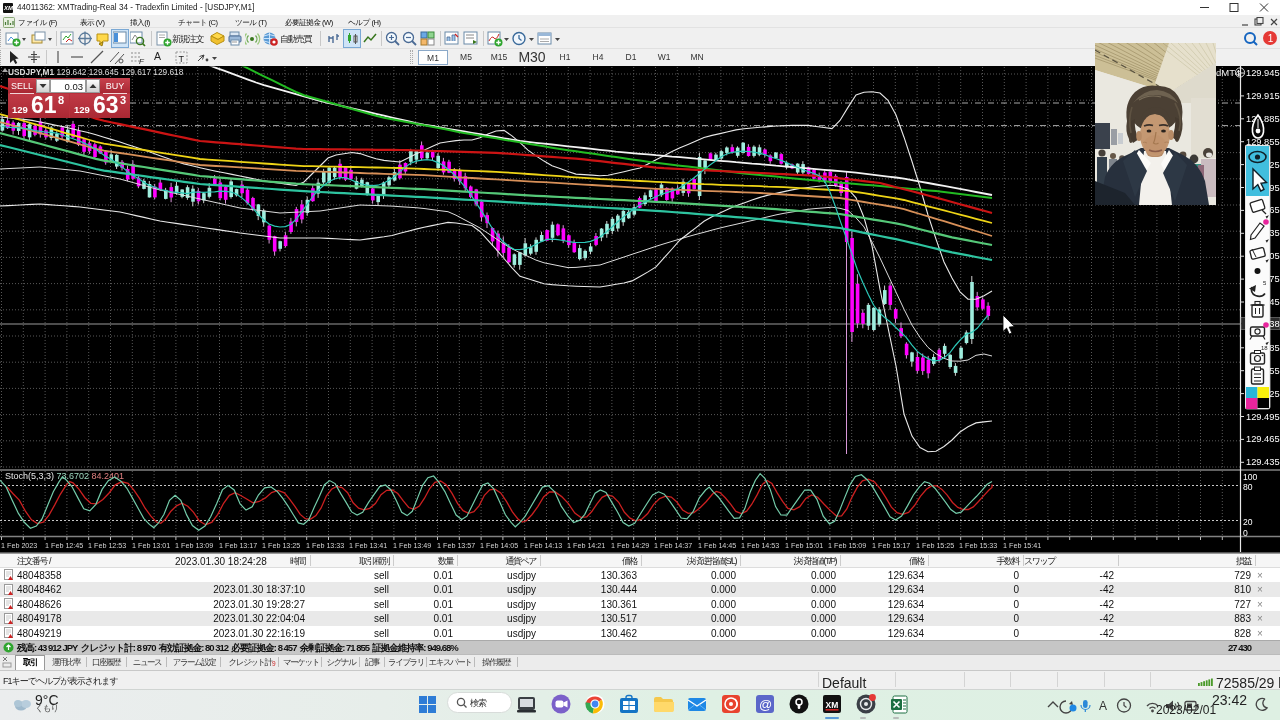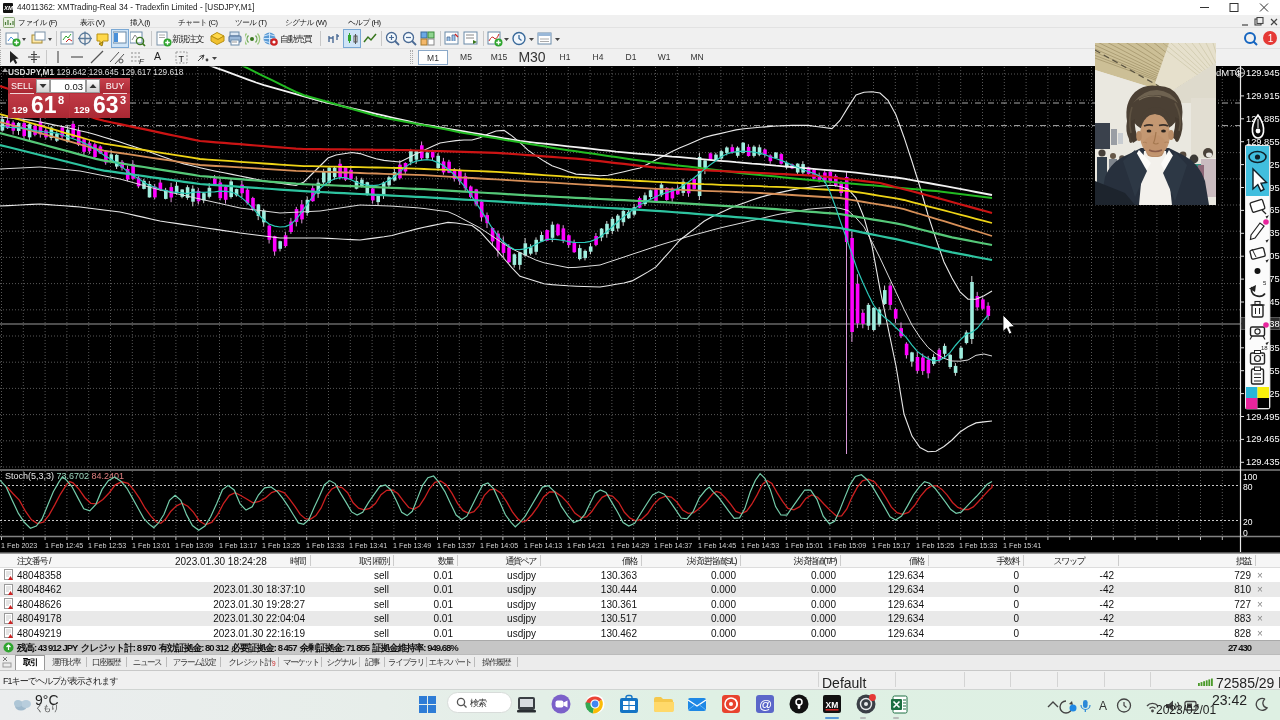--- a/index.html
+++ b/index.html
@@ -30,21 +30,21 @@
     <div style="position:absolute;left:0;top:15px;width:1280px;height:13px;background:#f0f0f0;border-bottom:1px solid #e2e2e2"></div>
     <svg style="position:absolute;left:3px;top:16.5px" width="12" height="11">
       <rect x="0.5" y="0.5" width="11" height="10" rx="1" fill="#e8f0e0" stroke="#8aa878"></rect>
       <path d="M2.5 8 v-3 M5 8 v-5 M7.5 8 v-2 M10 8 v-4" stroke="#4a7a3a" stroke-width="1.2"></path>
     </svg>
     <div class="jm" style="left:18px;top:17.5px">ファイル (F)</div>
     <div class="jm" style="left:80px;top:17.5px">表示 (V)</div>
     <div class="jm" style="left:130px;top:17.5px">挿入(I)</div>
     <div class="jm" style="left:178px;top:17.5px">チャート (C)</div>
     <div class="jm" style="left:235px;top:17.5px">ツール (T)</div>
-    <div class="jm" style="left:285px;top:17.5px">シグナル (W)</div>
+    <div class="jm" style="left:285px;top:17.5px">必要証拠金 (W)</div>
     <div class="jm" style="left:348px;top:17.5px">ヘルプ (H)</div>
     <svg style="position:absolute;left:1240px;top:17px" width="40" height="11">
       <line x1="2" y1="8" x2="8" y2="8" stroke="#444" stroke-width="1.2"></line>
       <rect x="15" y="2" width="6" height="6" fill="none" stroke="#444" stroke-width="1.1"></rect>
       <rect x="17" y="0.5" width="6" height="6" fill="#f0f0f0" stroke="#444" stroke-width="1.1"></rect>
       <path d="M31 2 l6 6 M37 2 l-6 6" stroke="#444" stroke-width="1.2"></path>
     </svg>
     <div style="position:absolute;left:0;top:28px;width:1280px;height:21px;background:#f0f0f0;border-bottom:1px solid #e0e0e0"></div>
     <div style="position:absolute;left:0;top:49px;width:1280px;height:17px;background:#f0f0f0"></div>
     <div style="position:absolute;left:0;top:29px;width:3px;height:18px;border-left:1px dotted #aaa"></div>
@@ -1062,21 +1062,21 @@
     <div class="jh" style="left:17px;top:555px">注文番号&nbsp;&nbsp;/</div>
     <div class="jh" style="left:215px;top:555px;width:90px;text-align:right">時間</div>
     <div class="jh" style="left:299px;top:555px;width:90px;text-align:right">取引種別</div>
     <div class="jh" style="left:363px;top:555px;width:90px;text-align:right">数量</div>
     <div class="jh" style="left:446px;top:555px;width:90px;text-align:right">通貨ペア</div>
     <div class="jh" style="left:547px;top:555px;width:90px;text-align:right">価格</div>
     <div class="jh" style="left:616px;top:555px;width:120px;text-align:right">決済逆指値(S/L)</div>
     <div class="jh" style="left:716px;top:555px;width:120px;text-align:right">決済指値(T/P)</div>
     <div class="jh" style="left:834px;top:555px;width:90px;text-align:right">価格</div>
     <div class="jh" style="left:929px;top:555px;width:90px;text-align:right">手数料</div>
-    <div class="jh" style="left:1024px;top:555px;width:90px;text-align:center">スワップ</div>
+    <div class="jh" style="left:1024px;top:555px;width:90px;text-align:left">スワップ</div>
     <div class="jh" style="left:1161px;top:555px;width:90px;text-align:right">損益</div>
     <svg style="position:absolute;left:4px;top:569.0px" width="11" height="12">
       <rect x="0.5" y="0.5" width="8" height="10" fill="#fff" stroke="#999"></rect>
       <path d="M2 3 h5 M2 5 h5 M2 7 h3" stroke="#bbb" stroke-width="0.8"></path>
       <path d="M4 11 l5 0 l-2.5 -4 z" fill="#cc2222"></path>
     </svg>
     <div class="tt" style="left:17px;top:569.5px">48048358</div>
     <div class="tt" style="left:175px;top:556px;width:130px;text-align:left">2023.01.30 18:24:28</div>
     <div class="tt" style="left:299px;top:569.5px;width:90px;text-align:right">sell</div>
     <div class="tt" style="left:363px;top:569.5px;width:90px;text-align:right">0.01</div>

